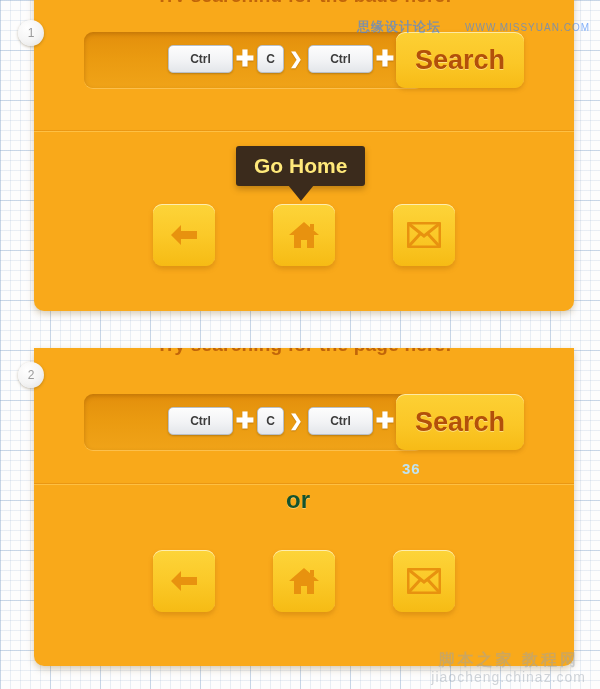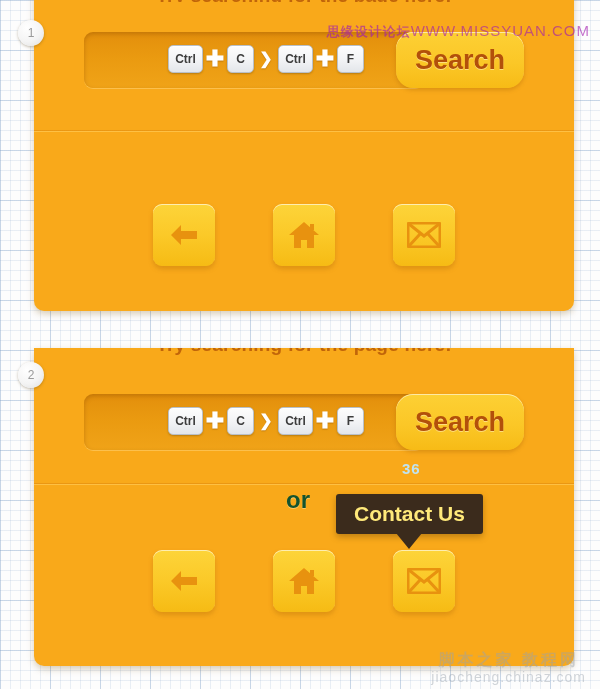--- a/index.html
+++ b/index.html
@@ -49,41 +49,41 @@
   
   .search-row{position:absolute;left:50px;right:22px;height:56px;}
   .search-field{
     position:absolute;left:0;top:0;width:340px;height:56px;
     border-radius:9px;
     background:linear-gradient(to bottom,#e38f0c 0%,#ea9a10 45%,#f0a318 100%);
     box-shadow:inset 0 2px 4px rgba(150,85,0,.45),0 1px 0 rgba(255,220,140,.45);
   }
   .search-btn{
     position:absolute;left:312px;top:0;width:128px;height:56px;
-    border-radius:17px;
+    border-radius:9px;
     background:linear-gradient(to bottom,#fdd034 0%,#fbc727 55%,#f7bb16 100%);
     box-shadow:inset 0 1px 0 rgba(255,255,255,.55),0 2px 4px rgba(150,85,0,.30);
   }
   .search-btn-label{
     position:absolute;left:0;right:0;top:13px;text-align:center;
     color:#b3500a;font-size:27px;font-weight:bold;
     text-shadow:0 1px 0 rgba(255,235,170,.65);
   }
 
   
   .keys{position:absolute;left:84px;top:13px;display:flex;align-items:center;gap:0;}
   .keycap{
     display:flex;align-items:center;justify-content:center;
     height:28px;box-sizing:border-box;
     background:linear-gradient(to bottom,#fdfdfd 0%,#f2f3f5 55%,#e3e6ea 100%);
     border:1px solid #b9c0c9;border-radius:5px;
     color:#3c3c3c;font-size:12px;font-weight:bold;
     box-shadow:0 1px 2px rgba(90,60,10,.35),inset 0 1px 0 #fff;
   }
-  .k-wide{width:35px;}
+  .k-wide{width:65px;}
   .k-narrow{width:27px;}
   .plus{
     width:24px;text-align:center;color:#fff;font-size:22px;font-weight:bold;
     line-height:1;text-shadow:0 1px 1px rgba(150,85,0,.5);
   }
   .arrowsep{
     width:24px;text-align:center;color:#fff;font-size:16px;font-weight:bold;
     line-height:1;text-shadow:0 1px 1px rgba(150,85,0,.5);
   }
 
@@ -128,25 +128,25 @@
   .badge{
     position:absolute;width:26px;height:26px;border-radius:50%;
     background:radial-gradient(circle at 35% 30%,#ffffff 0%,#f4f4f4 55%,#dedede 100%);
     box-shadow:0 1px 3px rgba(80,60,20,.35);
     display:flex;align-items:center;justify-content:center;
     color:#9a9a9a;font-size:12px;z-index:40;
   }
 
   
   .wm-top{
-    position:absolute;right:10px;top:6px;display:flex;align-items:baseline;gap:0;
-    color:#a21caf;opacity:.62;z-index:50;
+    position:absolute;right:10px;top:6px;display:flex;align-items:baseline;gap:24px;
+    color:#3b82f6;opacity:.62;z-index:50;
   }
   .wm-cn{font-size:13px;font-weight:bold;letter-spacing:1px;}
-  .wm-en{font-size:15px;letter-spacing:1px;margin-top:16px;}
+  .wm-en{font-size:10px;letter-spacing:1px;margin-top:16px;}
   .wm-bot{
     position:absolute;right:14px;bottom:4px;text-align:center;
     color:#9aa3ad;opacity:.45;z-index:50;
   }
   .wm-bot .l1{font-size:16px;font-weight:bold;letter-spacing:3px;}
   .wm-bot .l2{font-size:14px;letter-spacing:1px;margin-top:-2px;}
 </style>
 </head>
 <body>
 
@@ -175,20 +175,23 @@
         <span class="keycap k-narrow">F</span>
       </div>
     </div>
     <div class="search-btn">
       <div class="search-btn-label">Search</div>
     </div>
   </div>
 
   <div class="divider" style="top:144px;"></div>
 
+  <div class="tooltip" style="left:202px;top:160px;">
+    <div class="tooltip-label">Go Home</div>
+  </div>
 
   <div class="iconrow" style="top:218px;">
     <div class="iconbtn">
       <span>
         <svg width="34" height="28" viewBox="0 0 34 28">
             <path d="M14 4 L4 14 L14 24 L14 18 L30 18 L30 10 L14 10 Z" fill="#e8920f"></path>
           </svg>
       </span>
     </div>
     <div class="iconbtn">
@@ -233,23 +236,20 @@
       <div class="search-btn-label">Search</div>
     </div>
   </div>
 
   <div class="count-text" style="left:368px;top:112px;">36</div>
 
   <div class="divider" style="top:135px;"></div>
 
   <div class="or-text" style="left:252px;top:138px;">or</div>
 
-  <div class="tooltip" style="left:302px;top:146px;">
-    <div class="tooltip-label">Contact Us</div>
-  </div>
 
   <div class="iconrow" style="top:202px;">
     <div class="iconbtn">
       <span>
         <svg width="34" height="28" viewBox="0 0 34 28">
             <path d="M14 4 L4 14 L14 24 L14 18 L30 18 L30 10 L14 10 Z" fill="#e8920f"></path>
           </svg>
       </span>
     </div>
     <div class="iconbtn">

